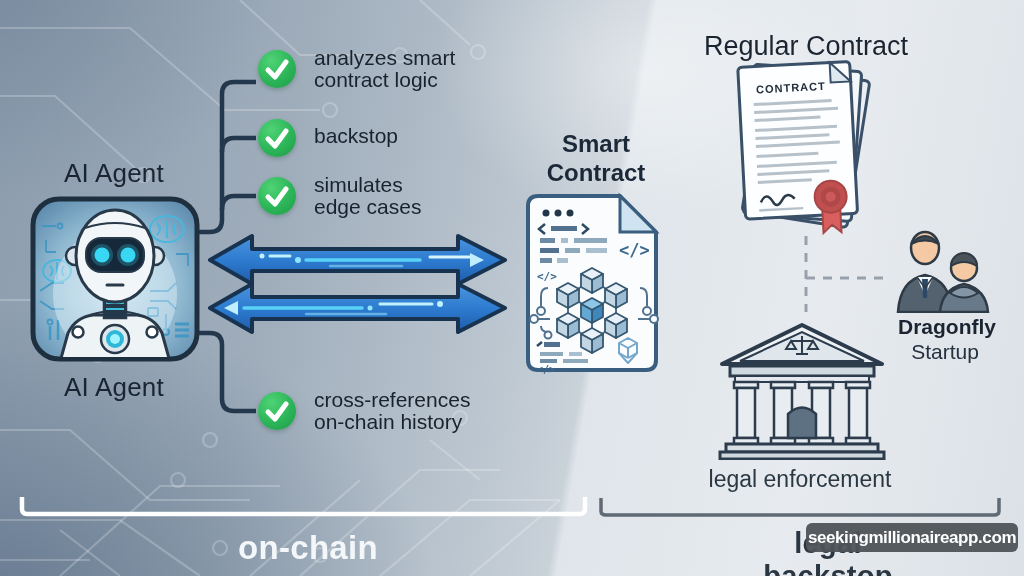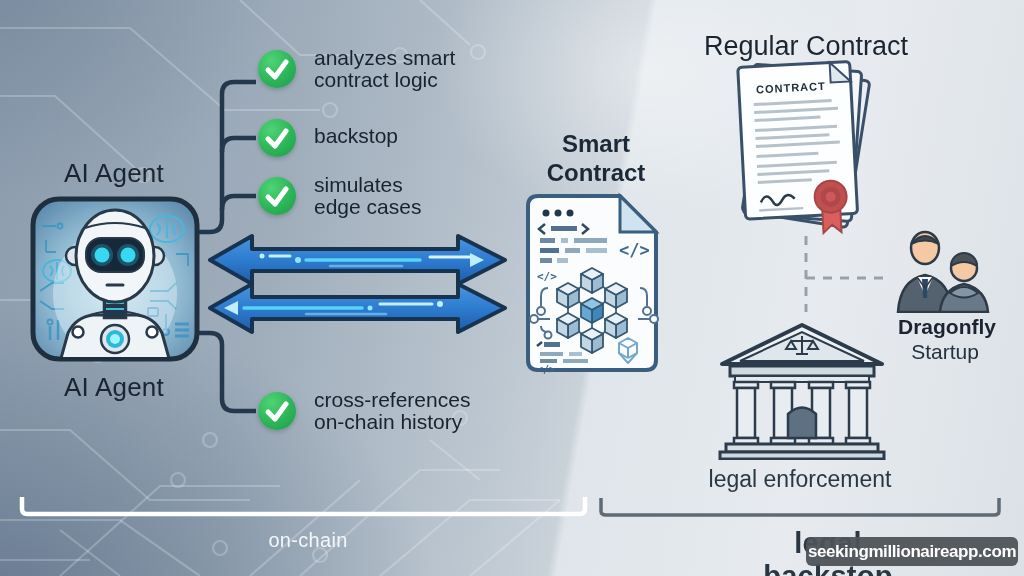--- a/index.html
+++ b/index.html
@@ -18,23 +18,23 @@
   .h-smart{font-size:24px;line-height:29px;font-weight:bold;color:#1b2838;}
   .h-reg{font-size:27px;font-weight:normal;color:#1b2531;}
   .check-row{position:absolute;display:flex;align-items:flex-start;}
   .check-circle{width:38px;height:38px;border-radius:50%;flex:0 0 38px;
         background:radial-gradient(circle at 35% 28%,#4ed376 0%,#2cb558 55%,#1f9b49 100%);
         box-shadow:0 2px 4px rgba(20,60,35,.25);}
   .check-text{margin-left:18px;font-size:21px;line-height:22px;color:#19232e;padding-top:0px;}
   .lbl-founder1{font-size:21px;font-weight:bold;color:#1b2531;}
   .lbl-founder2{font-size:21px;color:#243140;}
   .lbl-enforce{font-size:23px;color:#2a3844;}
-  .lbl-onchain{font-size:20px;font-weight:normal;color:#f4f7f9;letter-spacing:.3px;}
+  .lbl-onchain{font-size:33px;font-weight:bold;color:#f4f7f9;letter-spacing:.3px;}
   .lbl-backstop{font-size:29px;font-weight:bold;color:#2a3642;letter-spacing:.3px;}
-  .watermark{position:absolute;left:806px;top:537px;width:212px;height:29px;
+  .watermark{position:absolute;left:806px;top:523px;width:212px;height:29px;
         background:rgba(78,83,88,.95);border-radius:6px;display:flex;align-items:center;justify-content:center;
         color:#fff;font-weight:bold;font-size:17px;letter-spacing:-.4px;z-index:9;}
 </style>
 </head>
 <body>
 
 <div id="stage">
   <div class="overlay-bl"></div>
 
   <svg width="1024" height="576" style="z-index:1">

